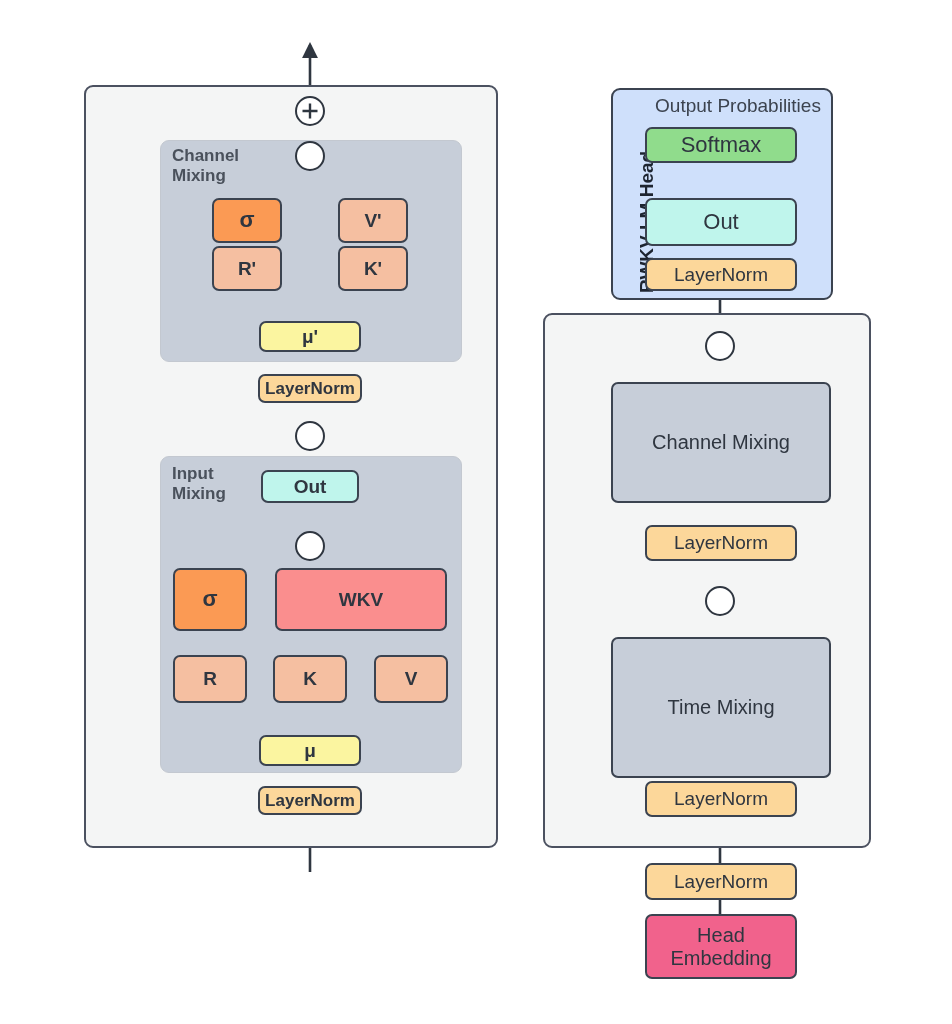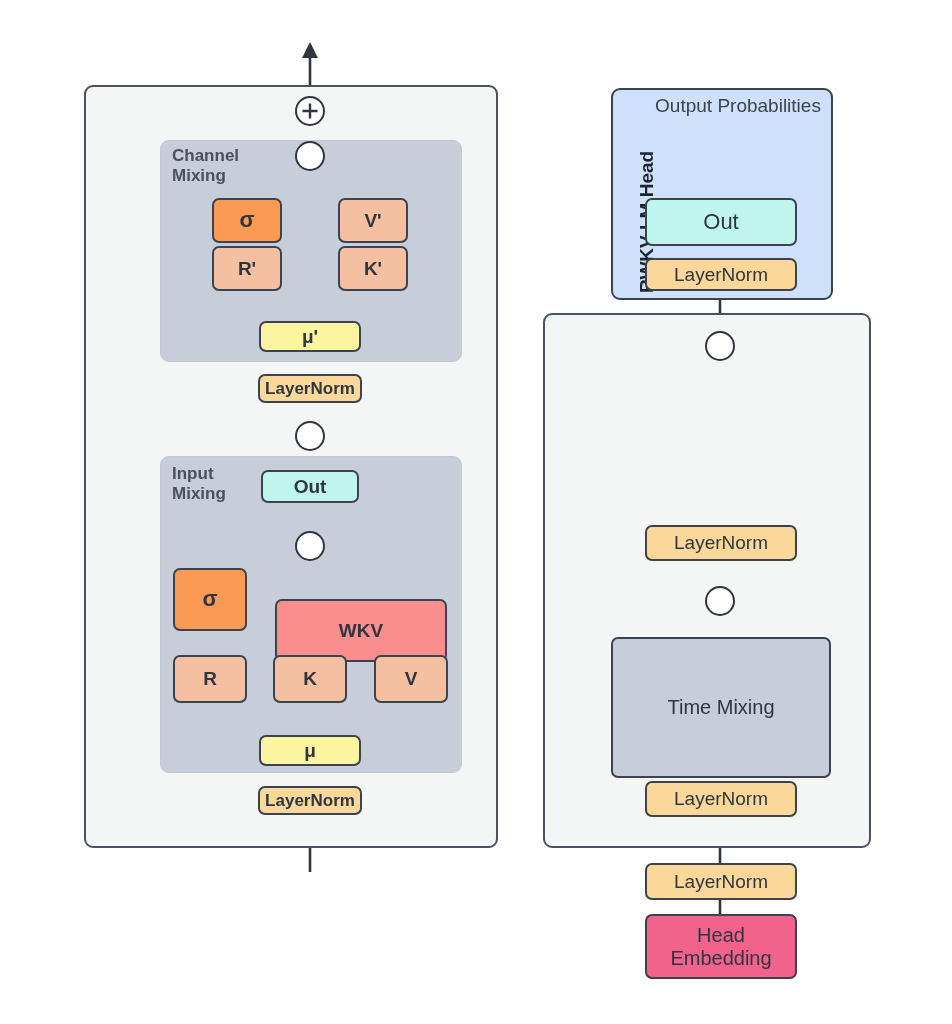--- a/index.html
+++ b/index.html
@@ -142,21 +142,21 @@
   <div class="box f17 t-bold" style="left:258px;top:374px;width:104px;height:29px;background:#fcd79a;">LayerNorm</div>
 
   <div class="graypanel" style="left:160px;top:456px;width:302px;height:317px;"></div>
   <div class="lbl lbl-sect" style="left:172px;top:464px;width:100px;">
     <div>Input</div>
     <div>Mixing</div>
   </div>
 
   <div class="box f19 t-bold" style="left:261px;top:470px;width:98px;height:33px;background:#bff5ec;">Out</div>
   <div class="box f22 t-bold" style="left:173px;top:568px;width:74px;height:63px;background:#fb9a54;">σ</div>
-  <div class="box f19 t-bold" style="left:275px;top:568px;width:172px;height:63px;background:#fa8e8e;margin-top:31px;">WKV</div>
+  <div class="box f19 t-bold" style="left:275px;top:568px;width:172px;height:63px;background:#fa8e8e;">WKV</div>
   <div class="box f19 t-bold" style="left:173px;top:655px;width:74px;height:48px;background:#f5bfa1;">R</div>
   <div class="box f19 t-bold" style="left:273px;top:655px;width:74px;height:48px;background:#f5bfa1;">K</div>
   <div class="box f19 t-bold" style="left:374px;top:655px;width:74px;height:48px;background:#f5bfa1;">V</div>
   <div class="box f19 t-bold" style="left:259px;top:735px;width:102px;height:31px;background:#fbf5a0;">μ</div>
 
   <div class="box f17 t-bold" style="left:258px;top:786px;width:104px;height:29px;background:#fcd79a;">LayerNorm</div>
 
   <div class="op" style="left:295px;top:96px;width:30px;height:30px;"></div>
   <svg class="wires" style="left:0;top:0">
     <g stroke="#2f3640" stroke-width="2.4" fill="none">
@@ -174,25 +174,27 @@
       <path d="M 712.5 601 L 727.5 601 M 720 593.5 L 720 608.5"></path>
     </g>
   </svg>
   <div class="op" style="left:295px;top:141px;width:30px;height:30px;"></div>
   <div class="op" style="left:295px;top:421px;width:30px;height:30px;"></div>
   <div class="op" style="left:295px;top:531px;width:30px;height:30px;"></div>
 
   <div class="headpanel" style="left:611px;top:88px;width:222px;height:212px;"></div>
   <div class="vert-lbl" style="left:636px;top:293px;">RWKV-LM Head</div>
   <div class="lbl lbl-soft" style="left:649px;top:95px;width:178px;text-align:center;">Output Probabilities</div>
+  <div class="box f22" style="left:645px;top:127px;width:152px;height:36px;background:#90dc8c;">Softmax</div>
   <div class="box f22" style="left:645px;top:198px;width:152px;height:48px;background:#bff5ec;">Out</div>
   <div class="box f19" style="left:645px;top:258px;width:152px;height:33px;background:#fcd79a;">LayerNorm</div>
 
   <div class="panel" style="left:543px;top:313px;width:328px;height:535px;"></div>
 
+  <div class="box f20" style="left:611px;top:382px;width:220px;height:121px;background:#c7ced9;">Channel Mixing</div>
   <div class="box f19" style="left:645px;top:525px;width:152px;height:36px;background:#fcd79a;">LayerNorm</div>
   <div class="box f20" style="left:611px;top:637px;width:220px;height:141px;background:#c7ced9;">Time Mixing</div>
   <div class="box f19" style="left:645px;top:781px;width:152px;height:36px;background:#fcd79a;">LayerNorm</div>
 
   <div class="op" style="left:705px;top:331px;width:30px;height:30px;"></div>
   <div class="op" style="left:705px;top:586px;width:30px;height:30px;"></div>
 
   <div class="box f19" style="left:645px;top:863px;width:152px;height:37px;background:#fcd79a;">LayerNorm</div>
   <div class="box f20" style="left:645px;top:914px;width:152px;height:65px;background:#f1628c;flex-direction:column;">
     <span>Head</span>

